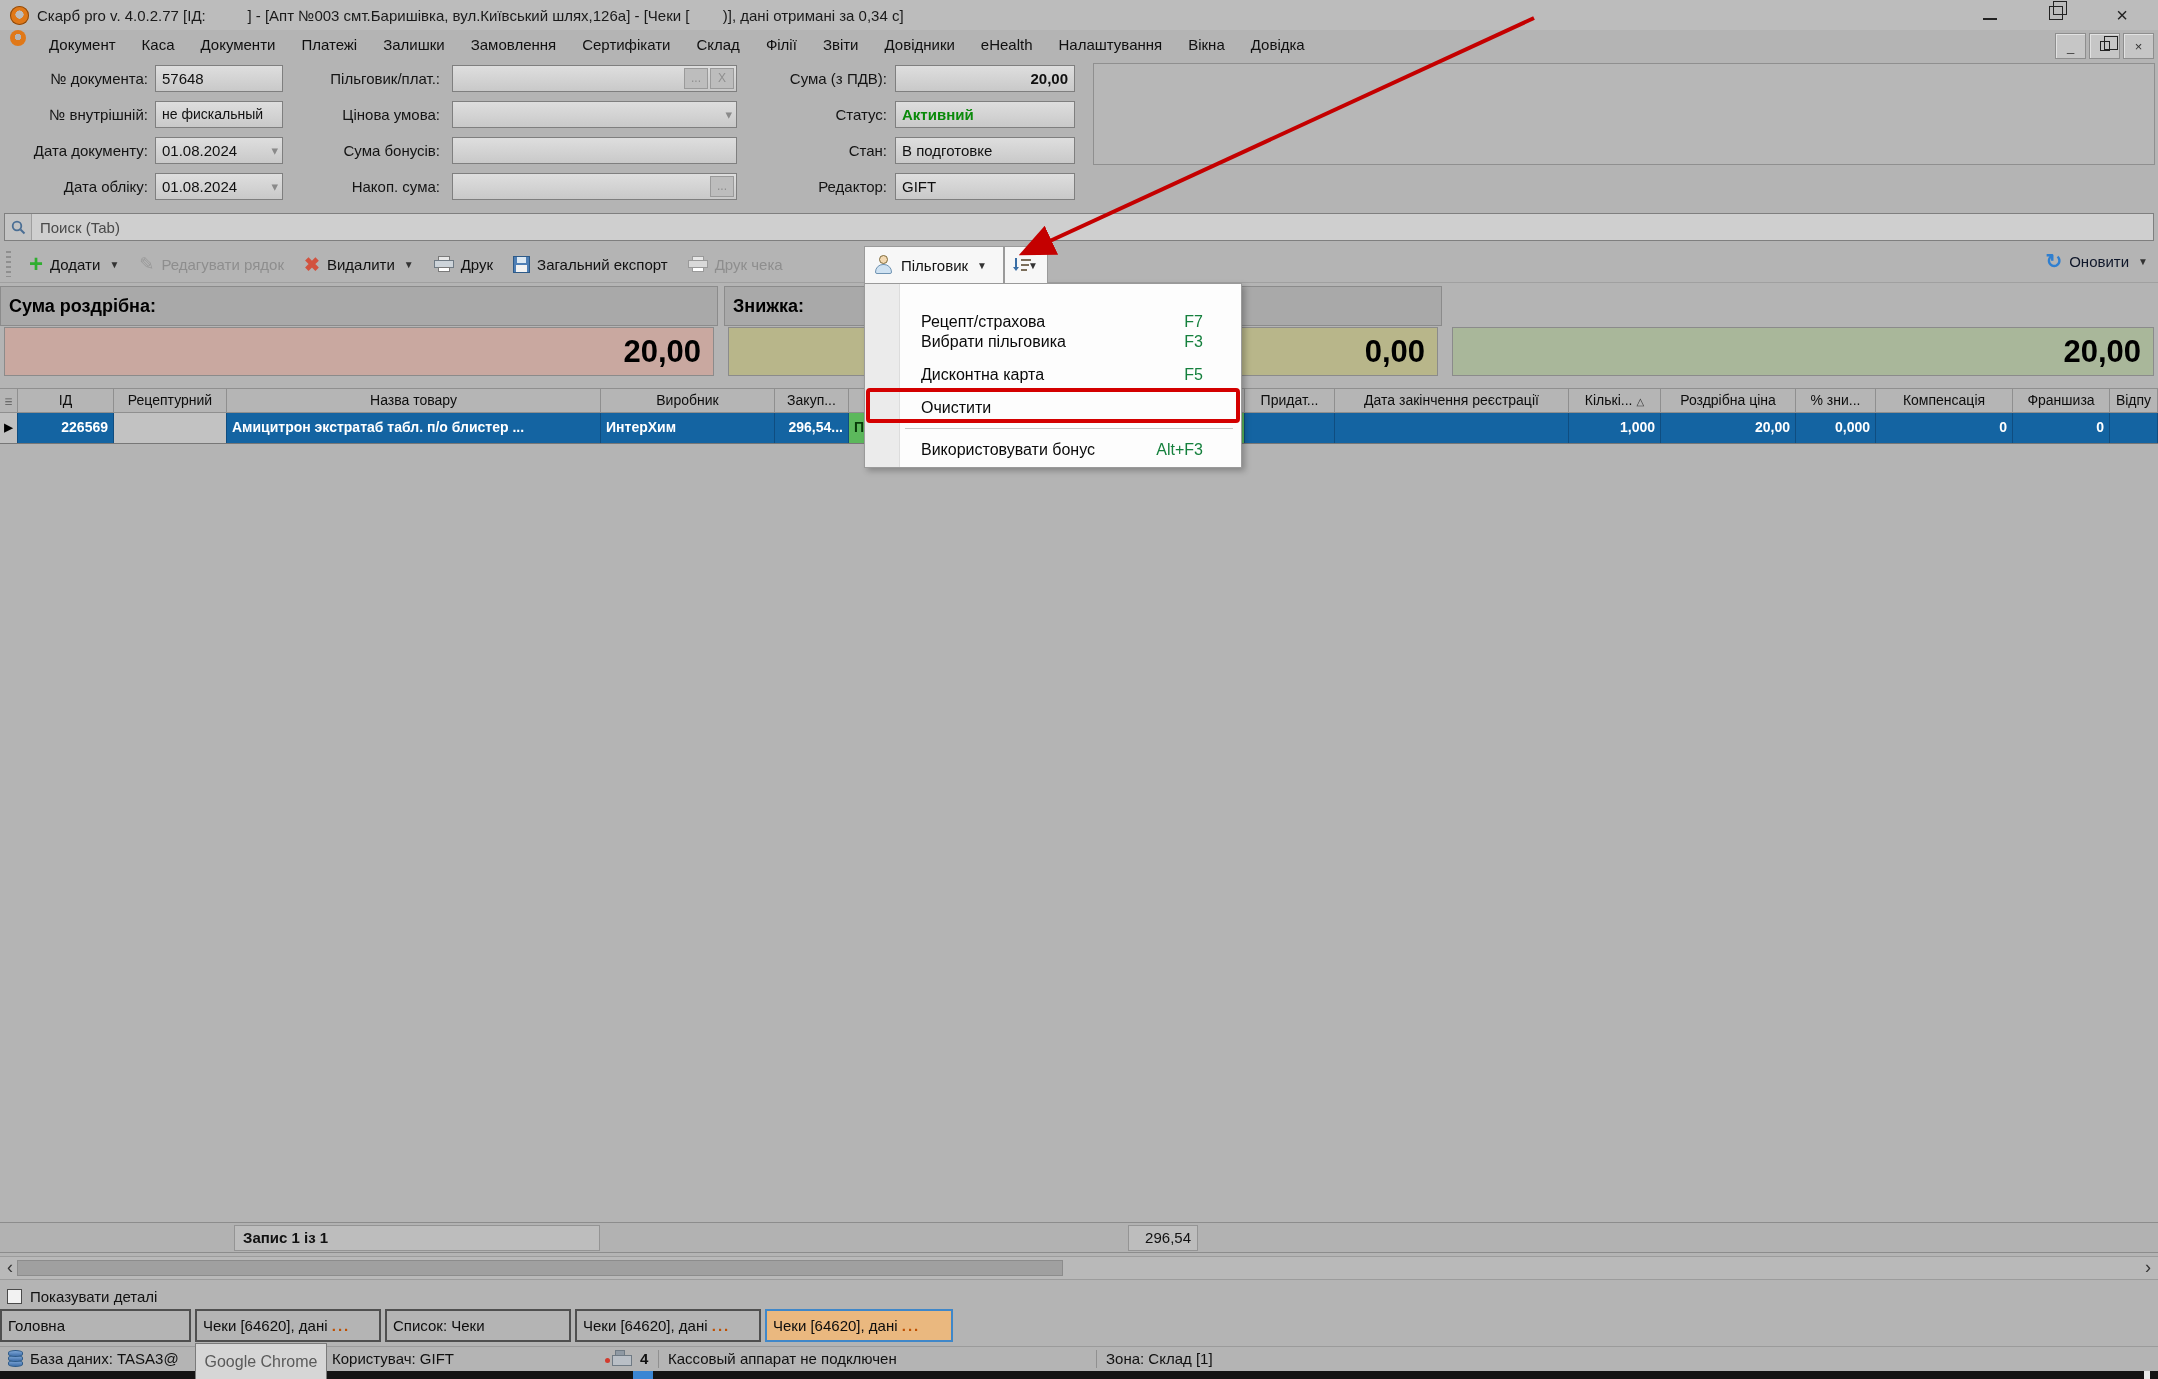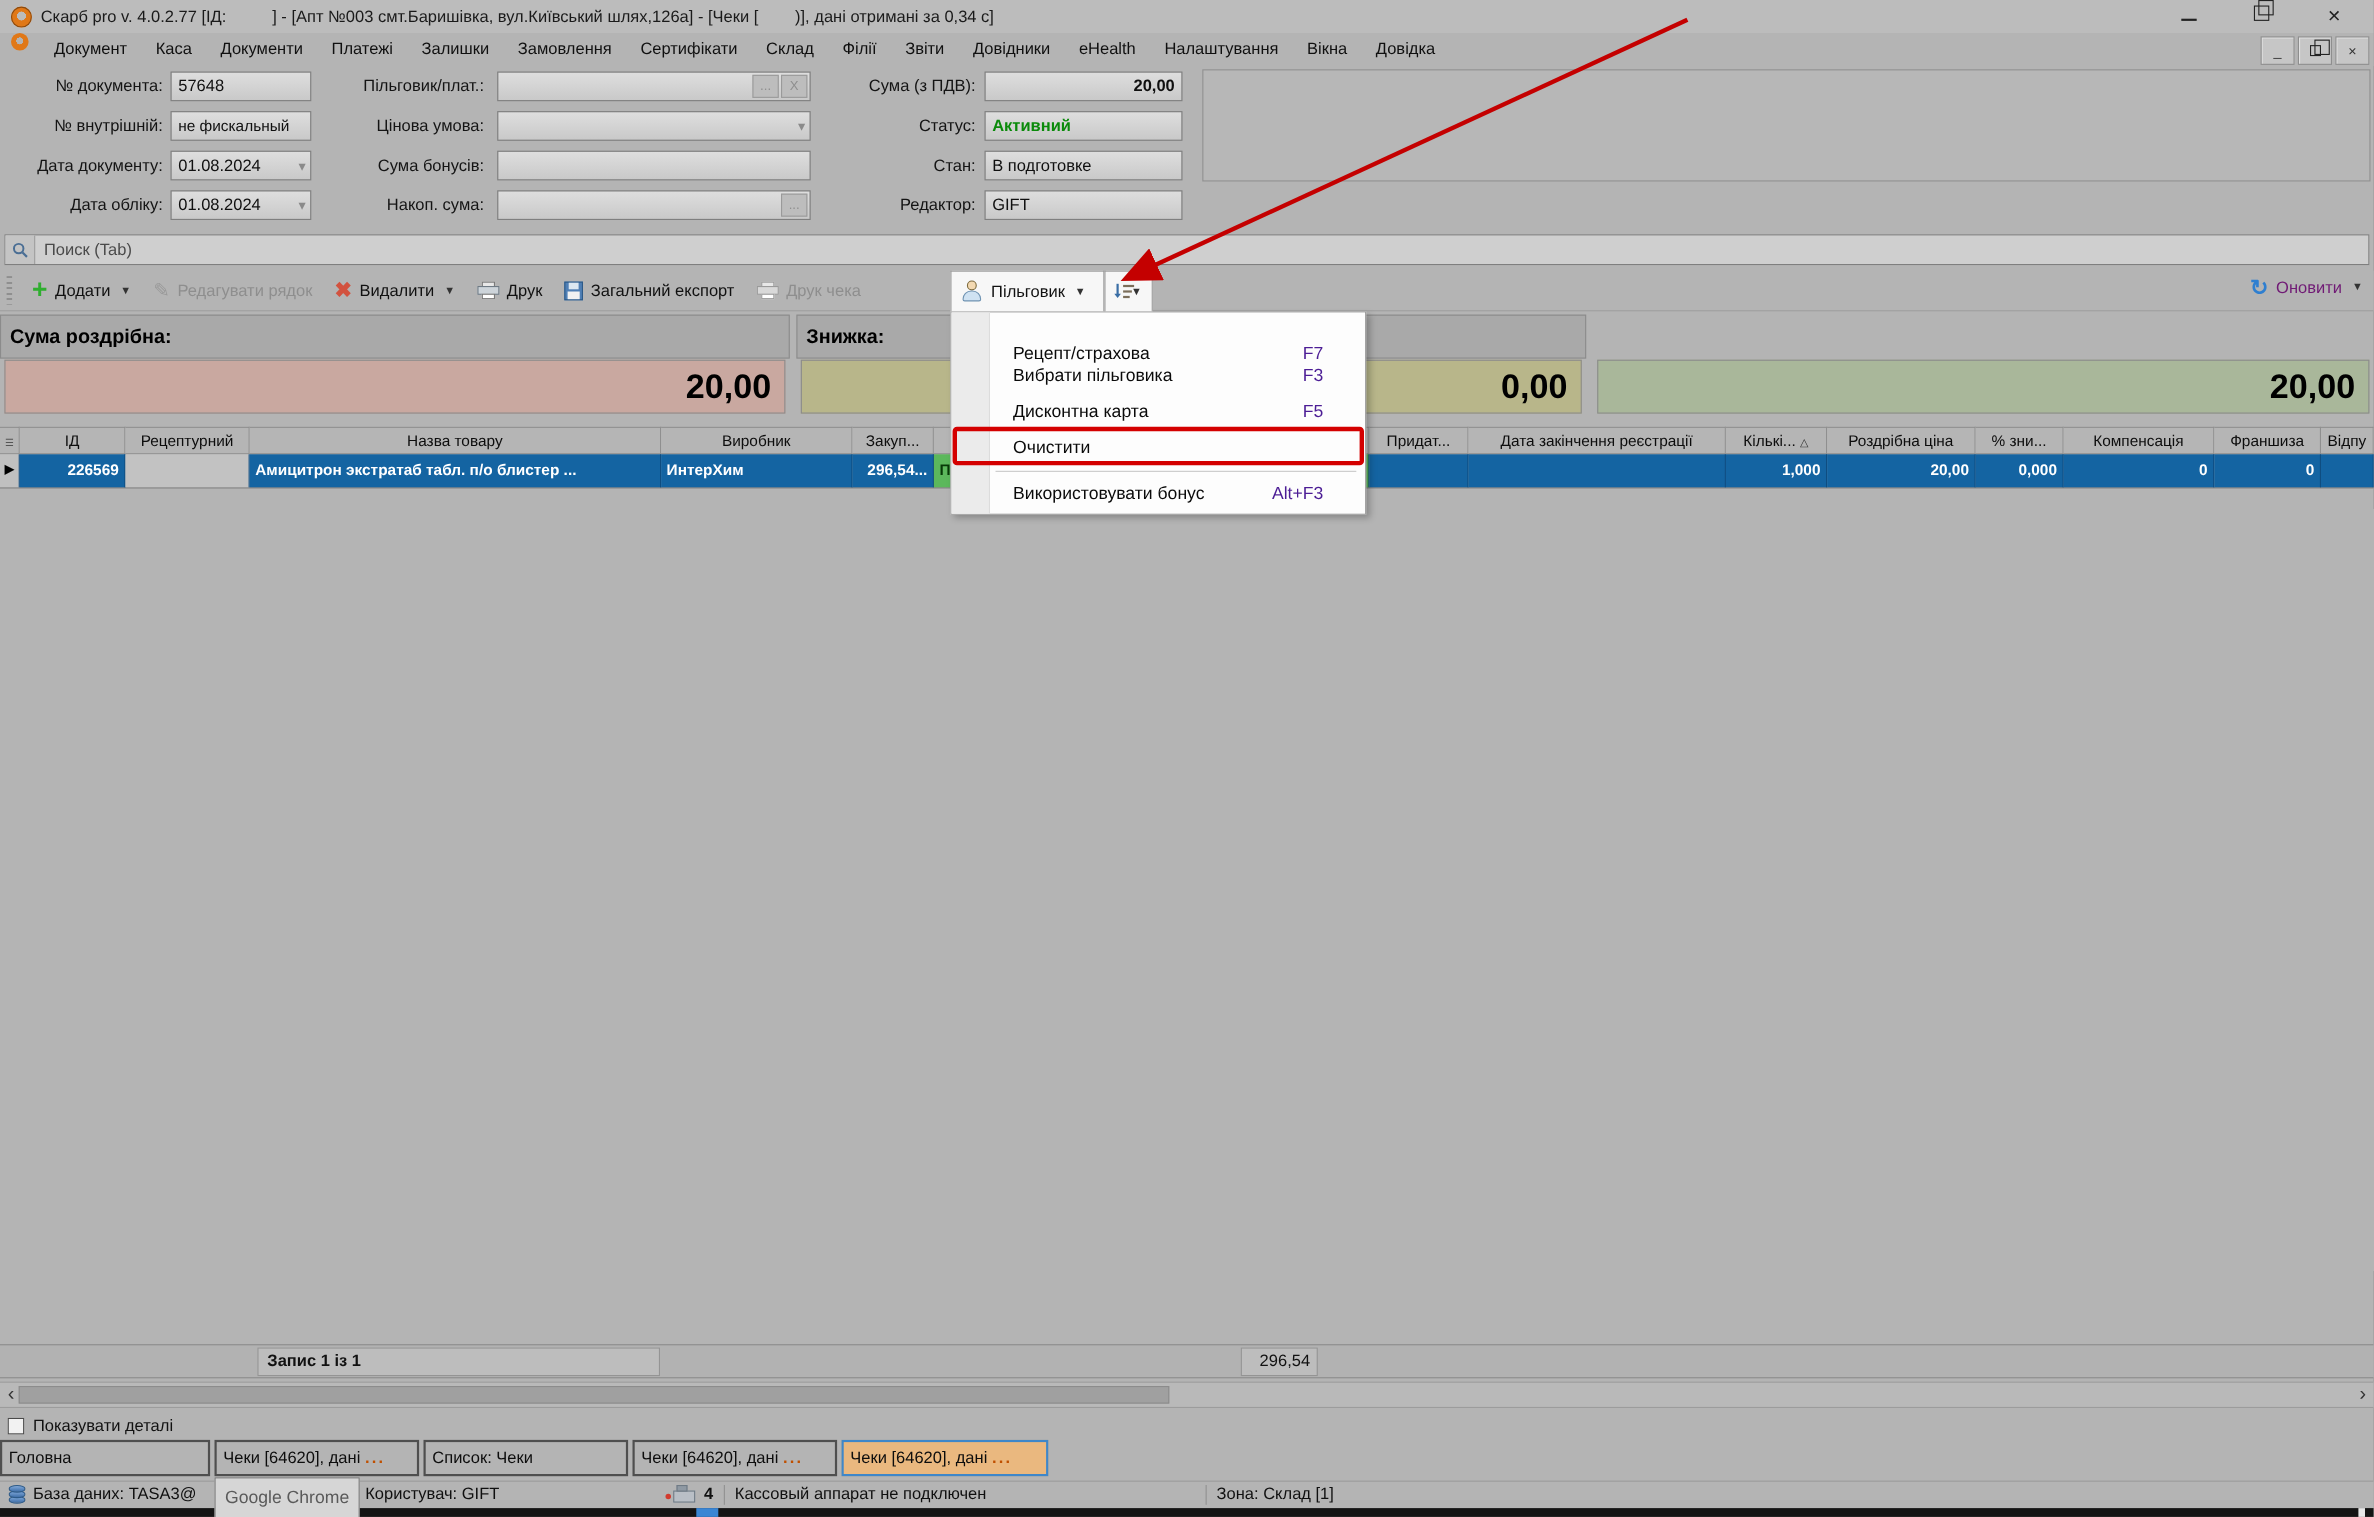--- a/index.html
+++ b/index.html
@@ -81,21 +81,21 @@
   .sort-tri{font-size:10px;color:#333;margin-left:4px;}
 
   
   .dd-btn{position:absolute;top:246px;height:37px;background:#f7f7f7;border:1px solid #9a9a9a;border-bottom:none;
     box-sizing:border-box;display:flex;align-items:center;gap:7px;padding:0 9px;z-index:20;}
   #menu-body{position:absolute;left:864px;top:283px;width:378px;height:185px;background:#fdfdfd;
     border:1px solid #9a9a9a;box-sizing:border-box;z-index:19;box-shadow:3px 3px 6px rgba(0,0,0,.25);}
   #menu-gutter{position:absolute;left:0;top:0;width:34px;height:100%;background:#ebebeb;border-right:1px solid #dcdcdc;}
   .mi{position:absolute;left:0;width:100%;height:33px;display:flex;align-items:center;}
   .mi-label{margin-left:56px;font-size:16px;color:#0a0a0a;}
-  .mi-shortcut{position:absolute;right:38px;font-size:16px;color:#4c1d95;}
+  .mi-shortcut{position:absolute;right:38px;font-size:16px;color:#15803d;}
   .mi-sep{position:absolute;left:40px;right:8px;height:1px;background:#c9c9c9;}
 
   
   .icon-person{position:relative;width:20px;height:20px;}
   .icon-person .head{position:absolute;left:5px;top:0px;width:9px;height:9px;border-radius:50%;
     background:#f3d9b2;border:1px solid #7d6a3c;box-sizing:border-box;}
   .icon-person .body{position:absolute;left:1px;top:9px;width:17px;height:10px;border-radius:8px 8px 2px 2px;
     background:#cfe2f2;border:1px solid #6f93b2;box-sizing:border-box;}
   
   .icon-sortlist{position:relative;width:18px;height:16px;}
@@ -278,21 +278,21 @@
       <span class="icon-printer dim">
           <span class="top"></span>
           <span class="mid"></span>
           <span class="out"></span>
         </span>
       <span>Друк чека</span>
     </div>
   </div>
   <div id="btn-refresh" class="abs">
     <span class="icon-refresh">↻</span>
-    <span style="color:#701a75;">Оновити</span>
+    <span style="color:#0f172a;">Оновити</span>
       <span class="tb-caret">▼</span>
   </div>
 
   <div class="sum-panel-header" style="left:0;width:718px;">Сума роздрібна:</div>
   <div class="sum-value" style="left:4px;width:710px;background:#c9a8a0;">20,00</div>
   <div class="sum-panel-header" style="left:724px;width:718px;">Знижка:</div>
   <div class="sum-value" style="left:728px;width:710px;background:#b8b68a;">0,00</div>
   <div class="sum-value" style="left:1452px;width:702px;background:#a9b79a;">20,00</div>
 
   <div id="thead-row">

